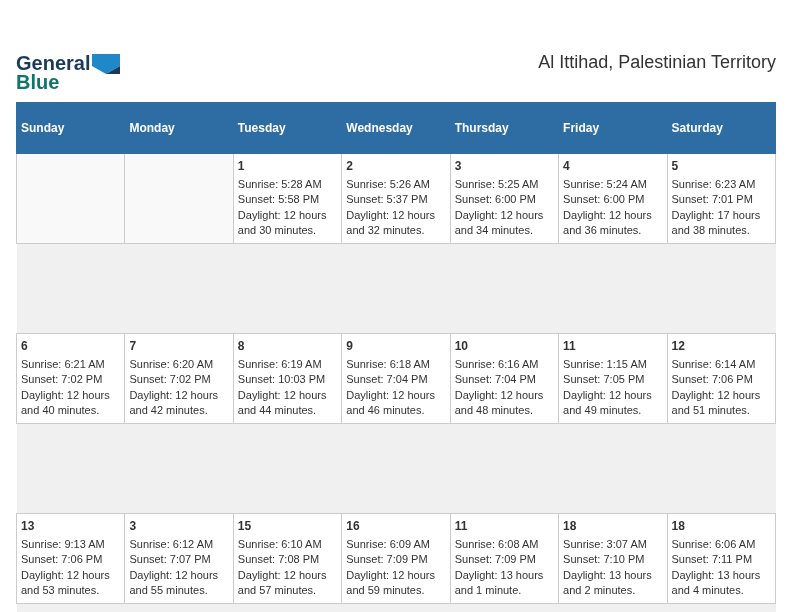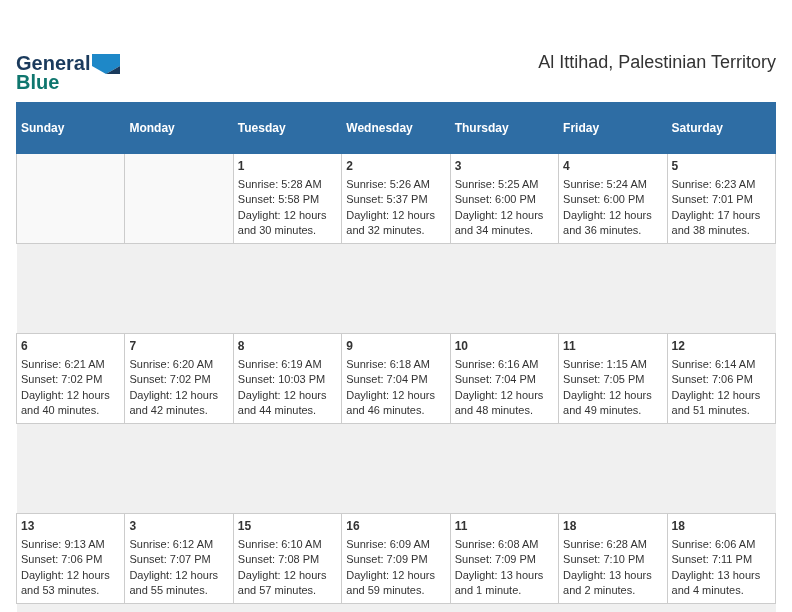--- a/index.html
+++ b/index.html
@@ -134,20 +134,20 @@
       </tr>
       <tr class="row-separator">
         <td colspan="7"></td>
       </tr>
       <tr>
         <td><span class="day-num">13</span><span>Sunrise: 9:13 AM</span><br><span>Sunset: 7:06 PM</span><br><span>Daylight: 12 hours and 53 minutes.</span></td>
         <td><span class="day-num">3</span><span>Sunrise: 6:12 AM</span><br><span>Sunset: 7:07 PM</span><br><span>Daylight: 12 hours and 55 minutes.</span></td>
         <td><span class="day-num">15</span><span>Sunrise: 6:10 AM</span><br><span>Sunset: 7:08 PM</span><br><span>Daylight: 12 hours and 57 minutes.</span></td>
         <td><span class="day-num">16</span><span>Sunrise: 6:09 AM</span><br><span>Sunset: 7:09 PM</span><br><span>Daylight: 12 hours and 59 minutes.</span></td>
         <td><span class="day-num">11</span><span>Sunrise: 6:08 AM</span><br><span>Sunset: 7:09 PM</span><br><span>Daylight: 13 hours and 1 minute.</span></td>
-        <td><span class="day-num">18</span><span>Sunrise: 6:28 AM</span><br><span>Sunset: 7:10 PM</span><br><span>Daylight: 13 hours and 2 minutes.</span></td>
+        <td><span class="day-num">18</span><span>Sunrise: 3:07 AM</span><br><span>Sunset: 7:10 PM</span><br><span>Daylight: 13 hours and 2 minutes.</span></td>
         <td><span class="day-num">18</span><span>Sunrise: 6:06 AM</span><br><span>Sunset: 7:11 PM</span><br><span>Daylight: 13 hours and 4 minutes.</span></td>
       </tr>
       <tr class="row-separator">
         <td colspan="7"></td>
       </tr>
     </tbody>
 </table>
 
 </body></html>

